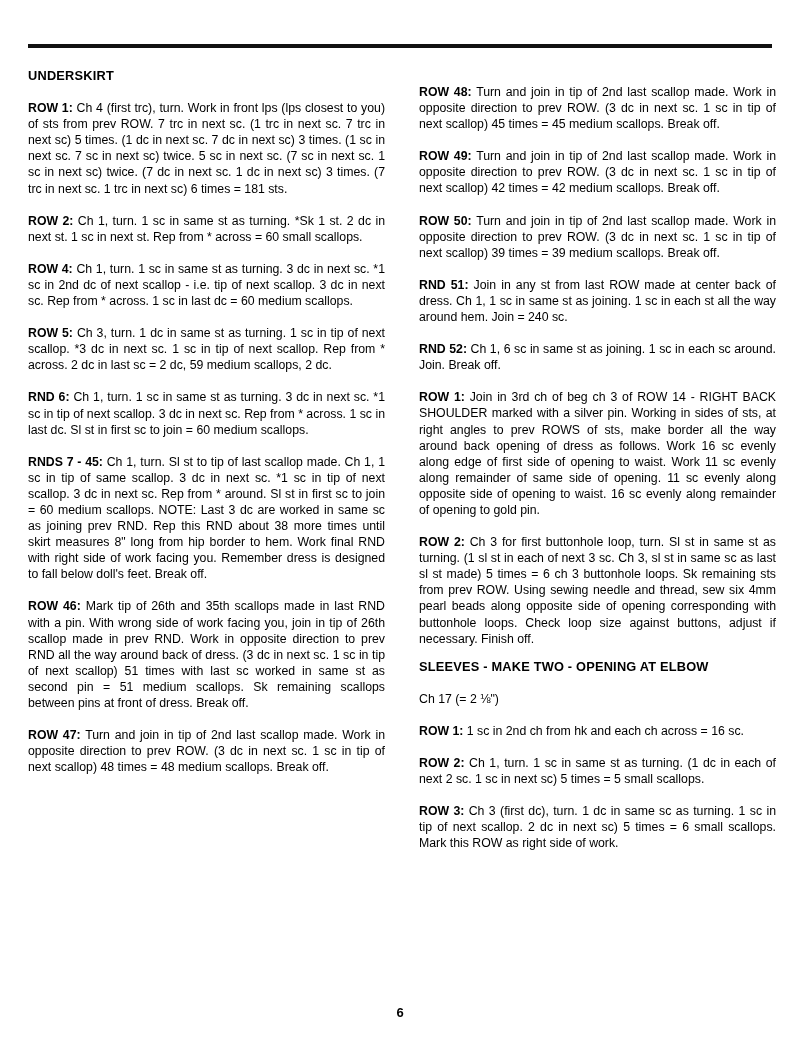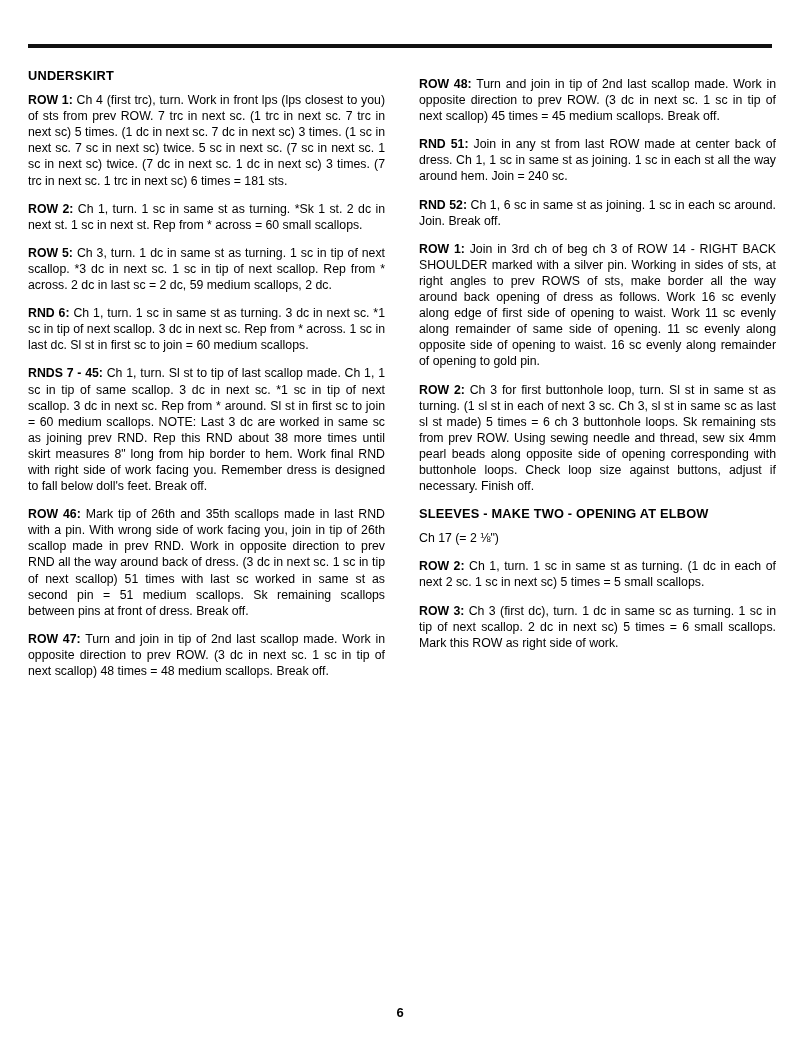--- a/index.html
+++ b/index.html
@@ -45,21 +45,21 @@
     line-height: 16.1px;
     text-align: justify;
   }
   .heading {
     font-weight: bold;
     font-size: 12.8px;
     letter-spacing: 0.2px;
     margin: 0 0 1px 0;
   }
   .para {
-    margin: 8px 0 12px 0;
+    margin: 16px 0 12px 0;
   }
   .para.tight {
     margin-bottom: 0;
   }
   .para .lbl {
     font-weight: bold;
   }
   .para .u {
   }
   .pagenum {
@@ -83,52 +83,56 @@
 
     <div class="col">
 
       <div class="heading">UNDERSKIRT</div>
 
       <p class="para"><span class="lbl">ROW 1:</span><span> Ch 4 (first trc), turn.   Work in front lps (lps closest to you) of sts from prev ROW.  7 trc in next sc.  (1 trc in next sc.  7 trc in next sc) 5 times.  (1 dc in next sc.  7 dc in next sc) 3 times.  (1 sc in next sc.  7 sc in next sc) twice.  5 sc in next sc.  (7 sc in next sc.  1 sc in next sc) twice.  (7 dc in next sc.  1 dc in next sc) 3 times.  (7 trc in next sc.  1 trc in next sc) 6 times = 181 sts.</span></p>
 
       <p class="para"><span class="lbl">ROW 2:</span><span>  Ch 1, turn.  1 sc in same st as turning.  *Sk 1 st.  2 dc in next st.  1 sc in next st.  Rep from * across = 60 small scallops.</span></p>
 
 
+      <p class="para"><span class="lbl">ROW 4:</span><span>  Ch 1, turn.  1 sc in same st as turning.  3 dc in next sc.  *1 sc in 2nd dc of next scallop - i.e. tip of next scallop.  3 dc in next sc.  Rep from * across.  1 sc in last dc = 60 medium scallops.</span></p>
 
       <p class="para"><span class="lbl">ROW 5:</span><span>  Ch 3, turn.  1 dc in same st as turning.  1 sc in tip of next scallop.  *3 dc in next sc.  1 sc in tip of next scallop.  Rep from * across.  2 dc in last sc = 2 dc, 59 medium scallops, 2 dc.</span></p>
 
       <p class="para"><span class="lbl">RND 6:</span><span>  Ch 1, turn.  1 sc in same st as turning.  3 dc in next sc.  *1 sc in tip of next scallop.  3 dc in next sc.  Rep from * across.  1 sc in last dc.  Sl st in first sc to join = 60 medium scallops.</span></p>
 
       <p class="para"><span class="lbl">RNDS 7 - 45:</span><span>  Ch 1, turn.  Sl st to tip of last scallop made.  Ch 1, 1 sc in tip of same scallop.  3 dc in next sc.  *1 sc in tip of next scallop.  3 dc in next sc.  Rep from * around.  Sl st in first sc to join = 60 medium scallops.  NOTE:  Last 3 dc are worked in same sc as joining prev RND.  Rep this RND about 38 more times until skirt measures 8" long from hip border to hem.  Work final RND with </span><span class="u">right side</span><span> of work facing you.  Remember dress is designed to fall below doll's feet.  Break off.</span></p>
 
       <p class="para"><span class="lbl">ROW 46:</span><span>  Mark tip of 26th and 35th scallops made in last RND with a pin.  With wrong side of work facing you, join in tip of 26th scallop made in prev RND.  Work in opposite direction to prev RND all the way around back of dress.  (3 dc in next sc.  1 sc in tip of next scallop) 51 times with last sc worked in same st as second pin = 51 medium scallops.  Sk remaining scallops between pins at front of dress.  Break off.</span></p>
 
       <p class="para tight"><span class="lbl">ROW 47:</span><span>  Turn and join in tip of 2nd last scallop made.  Work in opposite direction to prev ROW.  (3 dc in next sc.  1 sc in tip of next scallop) 48 times = 48 medium scallops.  Break off.</span></p>
 
     </div>
 
     <div class="col">
 
       <p class="para"><span class="lbl">ROW 48:</span><span>  Turn and join in tip of 2nd last scallop made.  Work in opposite direction to prev ROW.  (3 dc in next sc.  1 sc in tip of next scallop) 45 times = 45 medium scallops.  Break off.</span></p>
 
+      <p class="para"><span class="lbl">ROW 49:</span><span>  Turn and join in tip of 2nd last scallop made.  Work in opposite direction to prev ROW.  (3 dc in next sc.  1 sc in tip of next scallop) 42 times = 42 medium scallops.  Break off.</span></p>
 
+      <p class="para"><span class="lbl">ROW 50:</span><span>  Turn and join in tip of 2nd last scallop made.  Work in opposite direction to prev ROW.  (3 dc in next sc.  1 sc in tip of next scallop) 39 times = 39 medium scallops.  Break off.</span></p>
 
       <p class="para"><span class="lbl">RND 51:</span><span>  Join in any st from last ROW made at center back of dress.  Ch 1, 1 sc in same st as joining.  1 sc in each st all the way around hem.  Join = 240 sc.</span></p>
 
       <p class="para"><span class="lbl">RND 52:</span><span>  Ch 1, 6 sc in same st as joining.  1 sc in each sc around.  Join.  Break off.</span></p>
 
 
       <p class="para"><span class="lbl">ROW 1:</span><span>  Join in 3rd ch of beg ch 3 of ROW 14 - RIGHT BACK SHOULDER marked with a silver pin.  Working in sides of sts, at right angles to prev ROWS of sts, make border all the way around back opening of dress as follows.  Work 16 sc evenly along edge of first side of opening to waist.  Work 11 sc evenly along remainder of same side of opening.  11 sc evenly along opposite side of opening to waist.  16 sc evenly along remainder of opening to gold pin.</span></p>
 
       <p class="para"><span class="lbl">ROW 2:</span><span>  Ch 3 for first buttonhole loop, turn.  Sl st in same st as turning.  (1 sl st in each of next 3 sc.  Ch 3, sl st in same sc as last sl st made) 5 times = 6 ch 3 buttonhole loops.  Sk remaining sts from prev ROW.  Using sewing needle and thread, sew six 4mm pearl beads along opposite side of opening corresponding with buttonhole loops.  Check loop size against buttons, adjust if necessary.  Finish off.</span></p>
 
       <div class="heading">SLEEVES - MAKE TWO - OPENING AT ELBOW</div>
 
       <p class="para">Ch 17 (= 2 ⅛")</p>
 
+      <p class="para"><span class="lbl">ROW 1:</span><span>  1 sc in 2nd ch from hk and each ch across = 16 sc.</span></p>
 
       <p class="para"><span class="lbl">ROW 2:</span><span>  Ch 1, turn.  1 sc in same st as turning.  (1 dc in each of next 2 sc.  1 sc in next sc) 5 times = 5 small scallops.</span></p>
 
       <p class="para tight"><span class="lbl">ROW 3:</span><span>  Ch 3 (first dc), turn.  1 dc in same sc as turning.  1 sc in tip of next scallop.  2 dc in next sc) 5 times = 6 small scallops.  Mark this ROW as right side of work.</span></p>
 
     </div>
   </div>
 
   <div class="pagenum">6</div>
 

